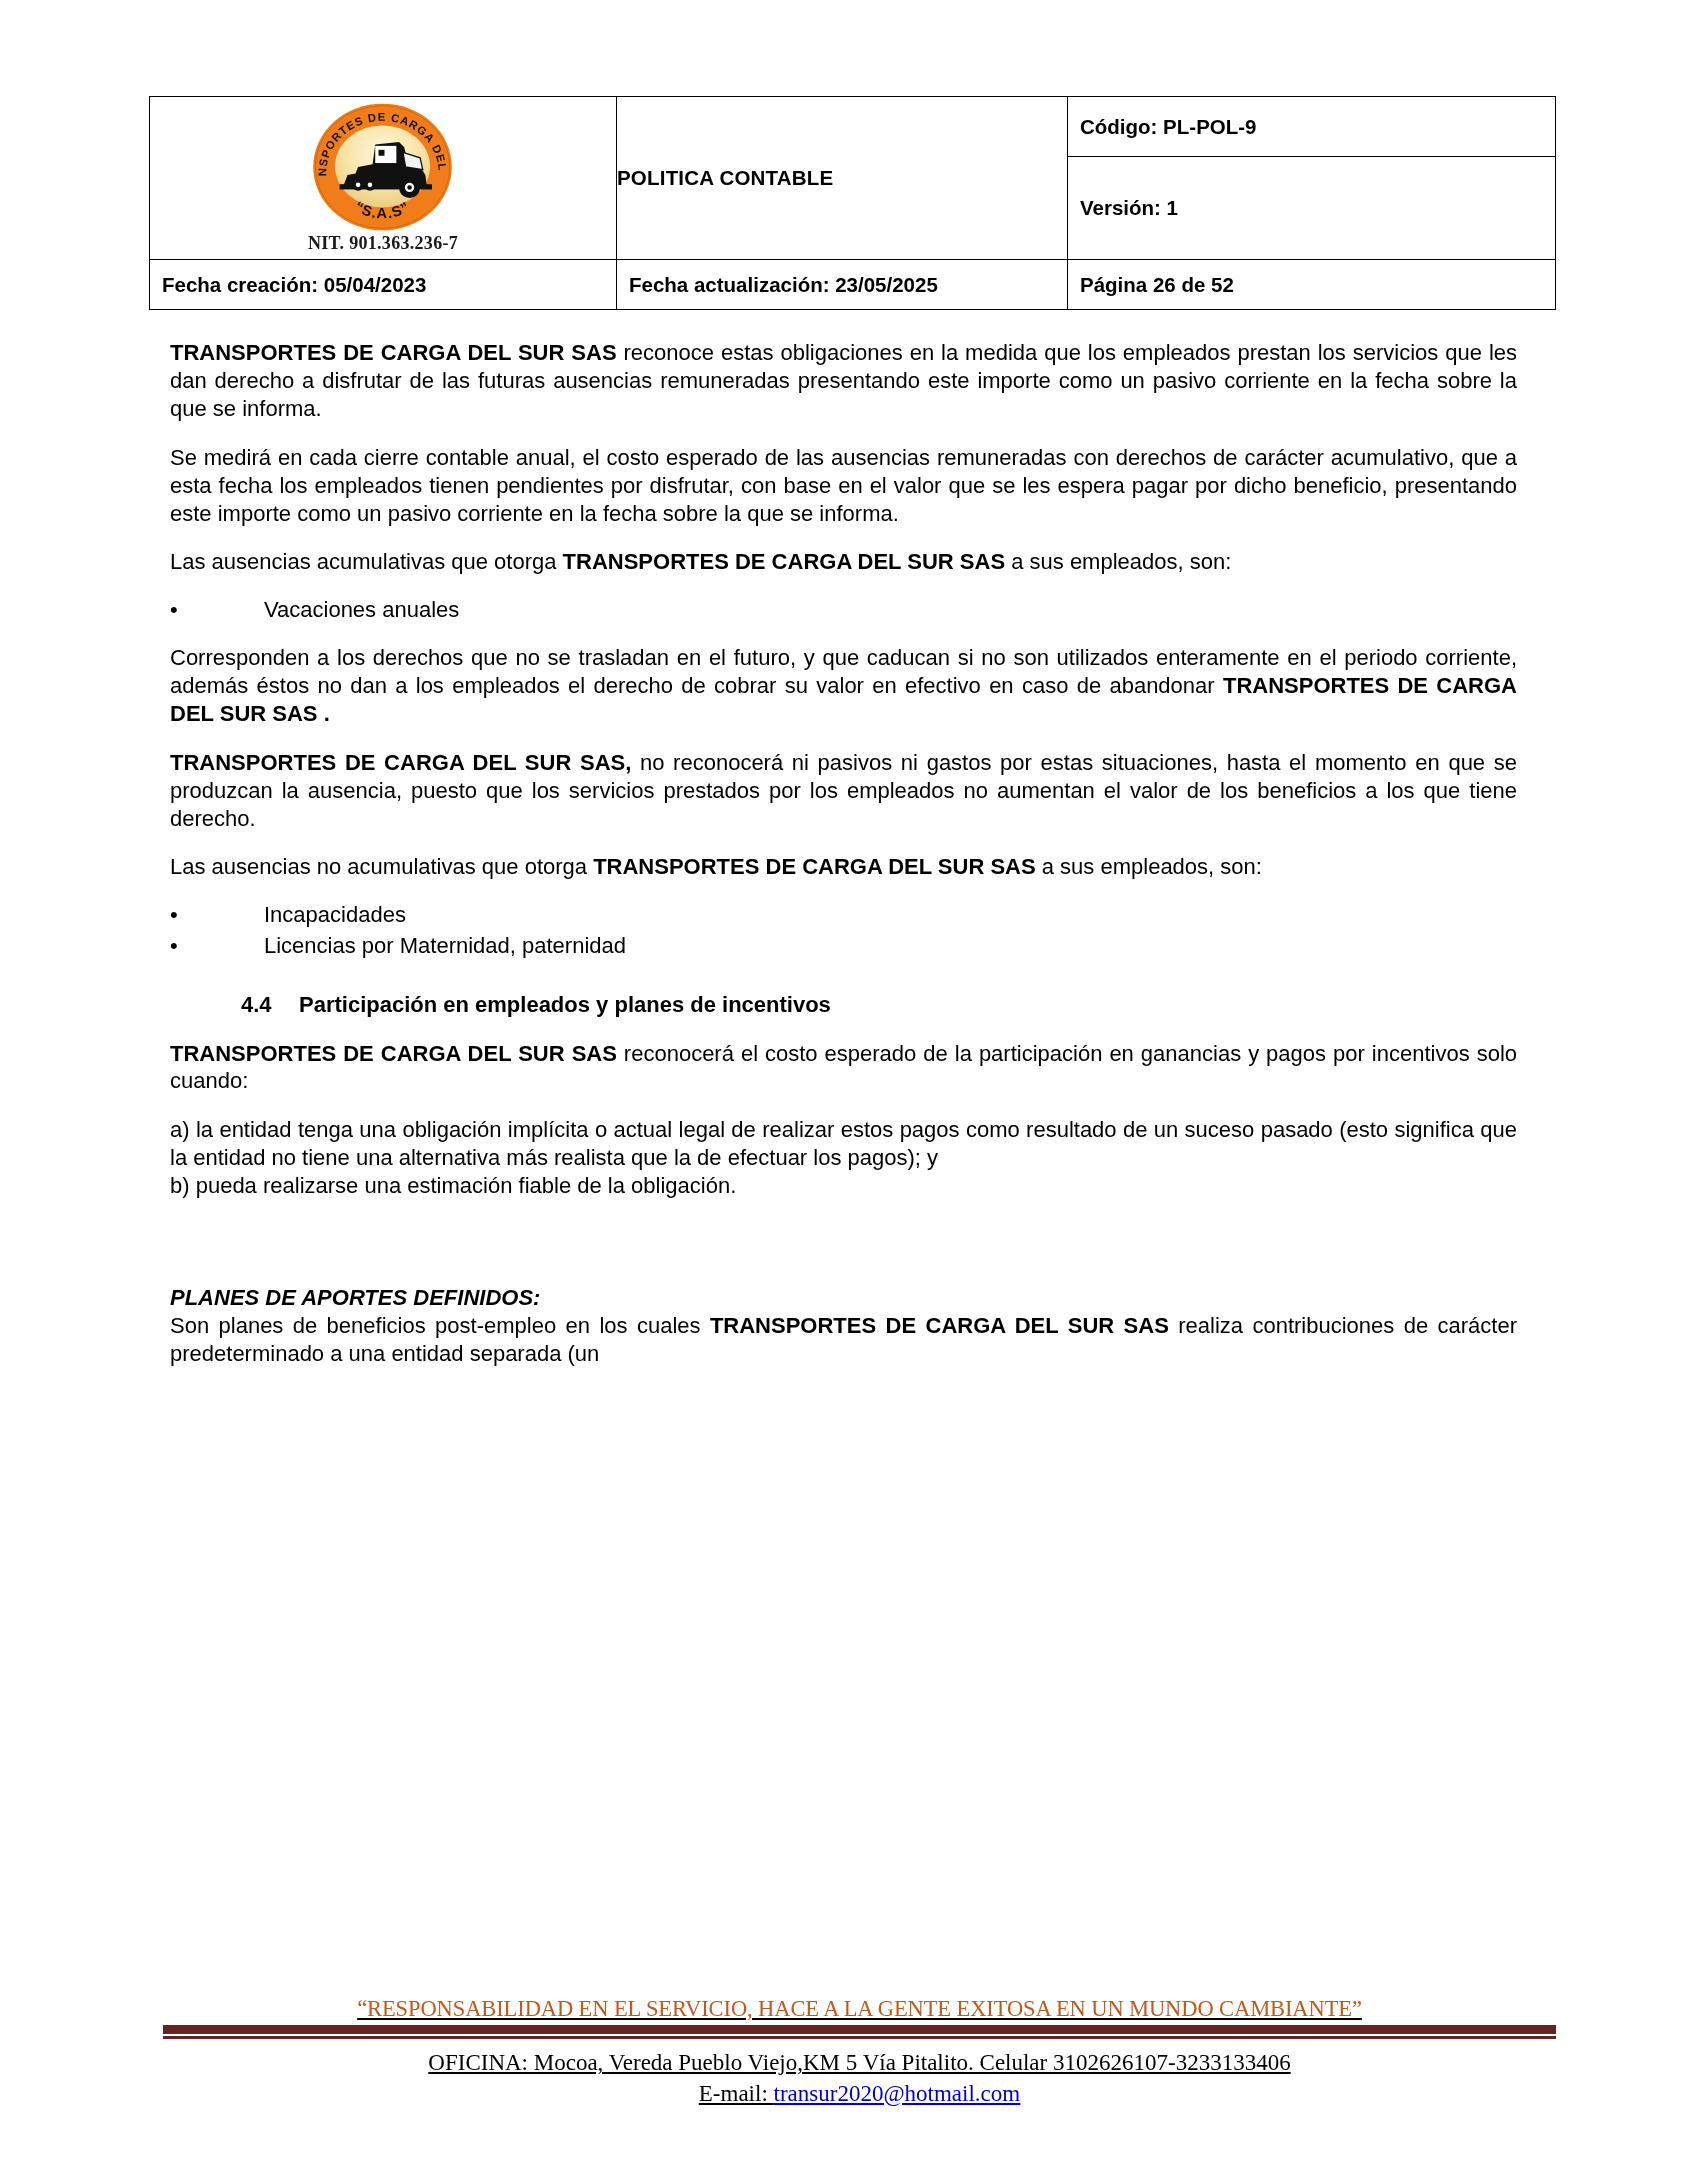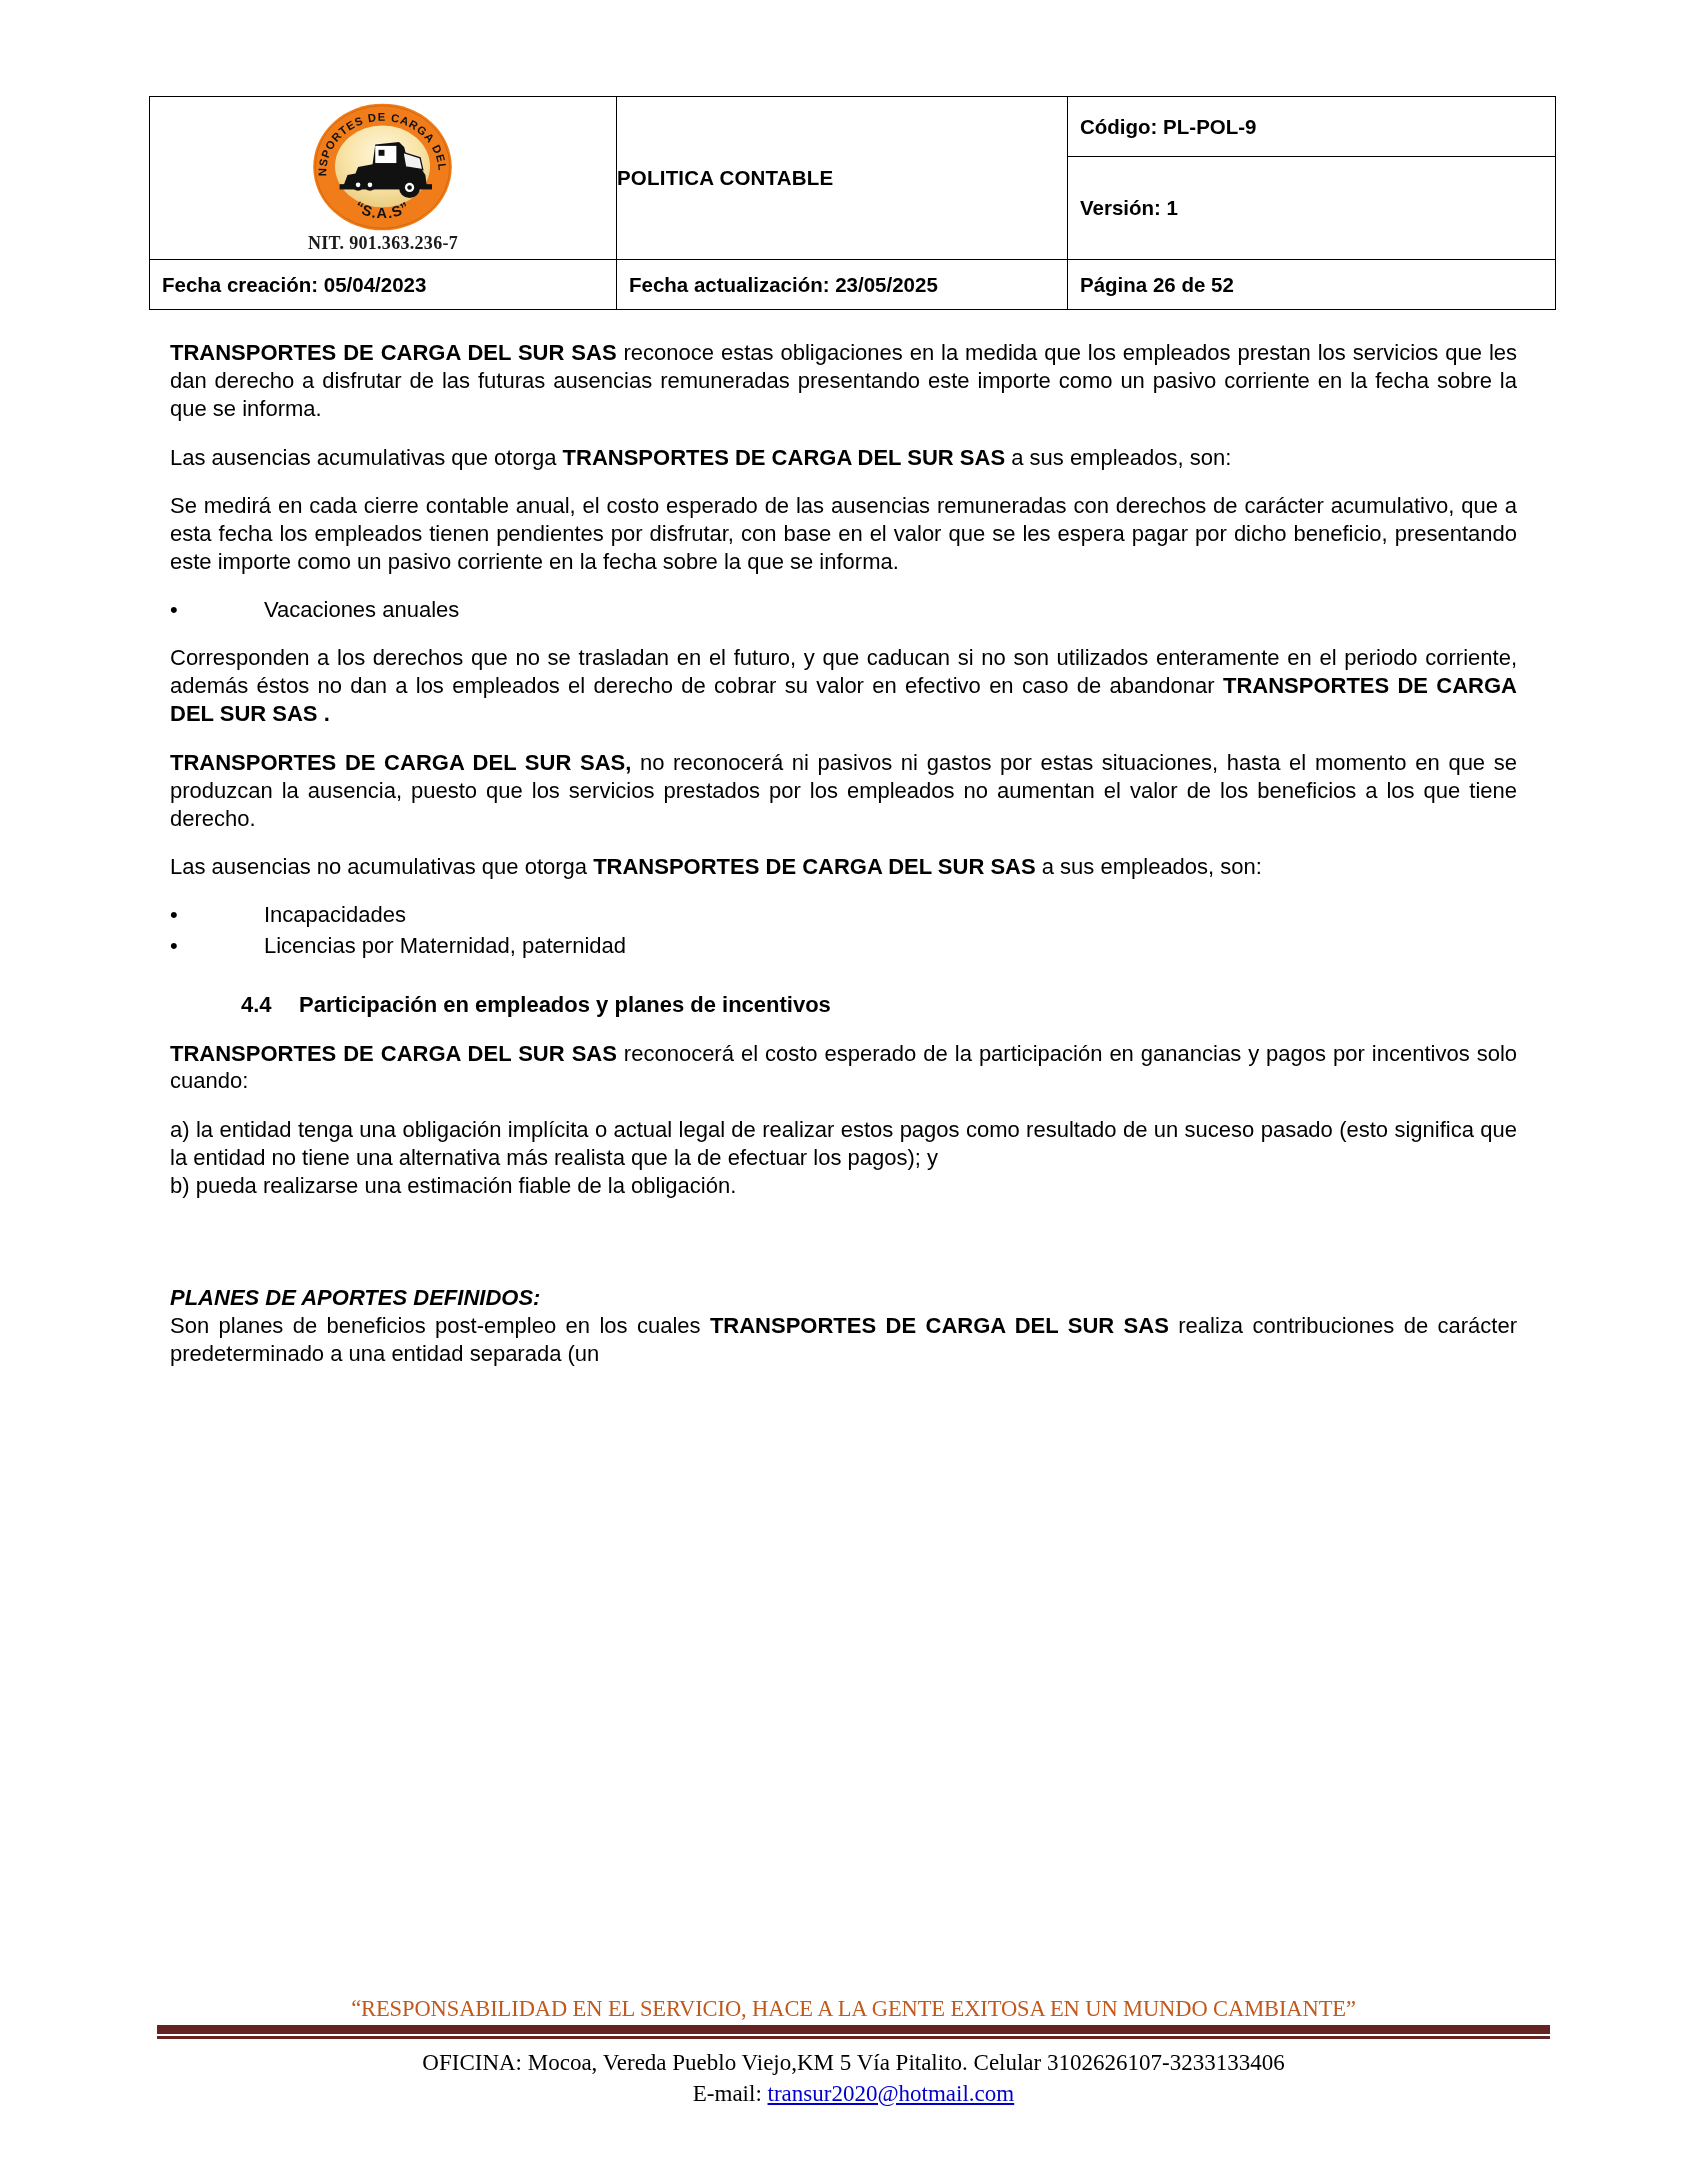--- a/index.html
+++ b/index.html
@@ -152,24 +152,25 @@
     line-height: 1.27;
   }
 
   p.tight { margin-bottom: 0; }
   .gap-small { height: 11.2px; }
   .gap-big { height: 64px; }
 
   
   .footer {
     position: absolute;
-    left: 157px;
+    left: 163px;
     bottom: 74px;
     width: 1393px;
     text-align: center;
+    text-decoration: underline;
   }
   .tagline {
     font-family: "Liberation Serif", serif;
     font-size: 22.5px;
     color: #C1591D;
     white-space: nowrap;
     letter-spacing: -0.1px;
     line-height: 1.1;
   }
   .rule-thick {
@@ -266,23 +267,23 @@
         <span>Página 26 de 52</span>
       </td>
     </tr>
   </tbody>
     </table>
 
   <div class="body-area">
 
     <p class="para"><span class="b">TRANSPORTES DE CARGA DEL SUR SAS</span><span>  reconoce estas obligaciones en la medida que los empleados prestan los servicios que les dan derecho a disfrutar de las futuras ausencias remuneradas presentando este importe como un pasivo corriente en la fecha sobre la que se informa.</span></p>
 
+    <p class="para">Se medirá en cada cierre contable anual, el costo esperado de las ausencias remuneradas con derechos de carácter acumulativo, que a esta fecha los empleados tienen pendientes por disfrutar, con base en el valor que se les espera pagar por dicho beneficio, presentando este importe como un pasivo corriente en la fecha sobre la que se informa.</p>
+
     <p class="para"><span>Las ausencias acumulativas que otorga </span><span class="b">TRANSPORTES DE CARGA DEL SUR SAS</span><span>  a sus empleados, son:</span></p>
-
-    <p class="para">Se medirá en cada cierre contable anual, el costo esperado de las ausencias remuneradas con derechos de carácter acumulativo, que a esta fecha los empleados tienen pendientes por disfrutar, con base en el valor que se les espera pagar por dicho beneficio, presentando este importe como un pasivo corriente en la fecha sobre la que se informa.</p>
 
     <ul class="bullets">
       <li><span class="dot">•</span><span>Vacaciones anuales</span></li>
     </ul>
 
 
     <p class="para"><span>Corresponden a los derechos que no se trasladan en el futuro, y que caducan si no son utilizados enteramente en el periodo corriente, además éstos no dan a los empleados el derecho de cobrar su valor en efectivo en caso de abandonar </span><span class="b">TRANSPORTES DE CARGA DEL SUR SAS</span><span class="b"> .</span></p>
 
     <p class="para"><span class="b">TRANSPORTES DE CARGA DEL SUR SAS,</span><span> no reconocerá ni pasivos ni gastos por estas situaciones, hasta el momento en que se produzcan la ausencia, puesto que los servicios prestados por los empleados no aumentan el valor de los beneficios a los que tiene derecho.</span></p>
 

